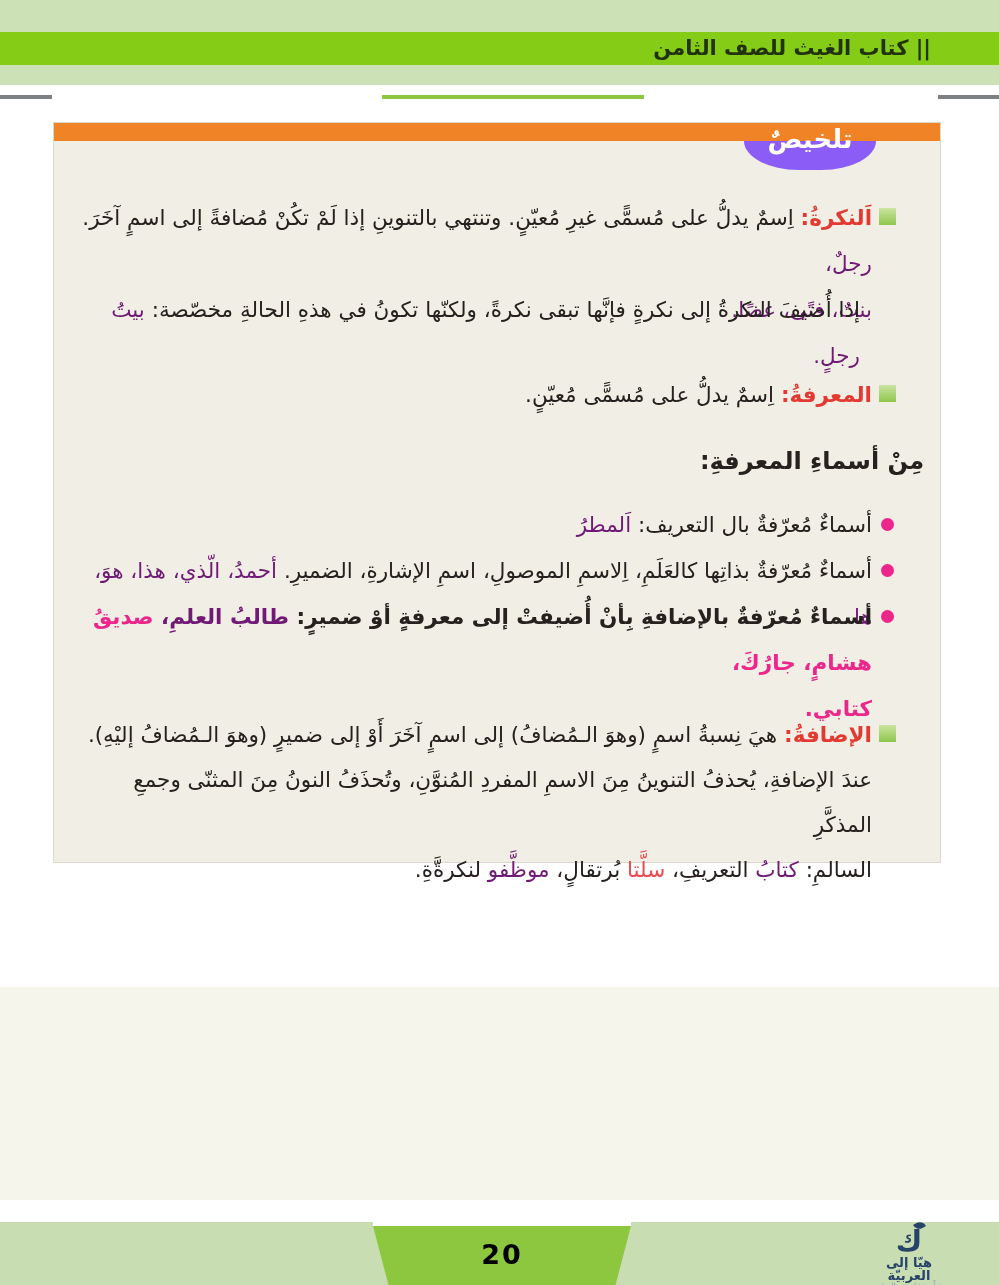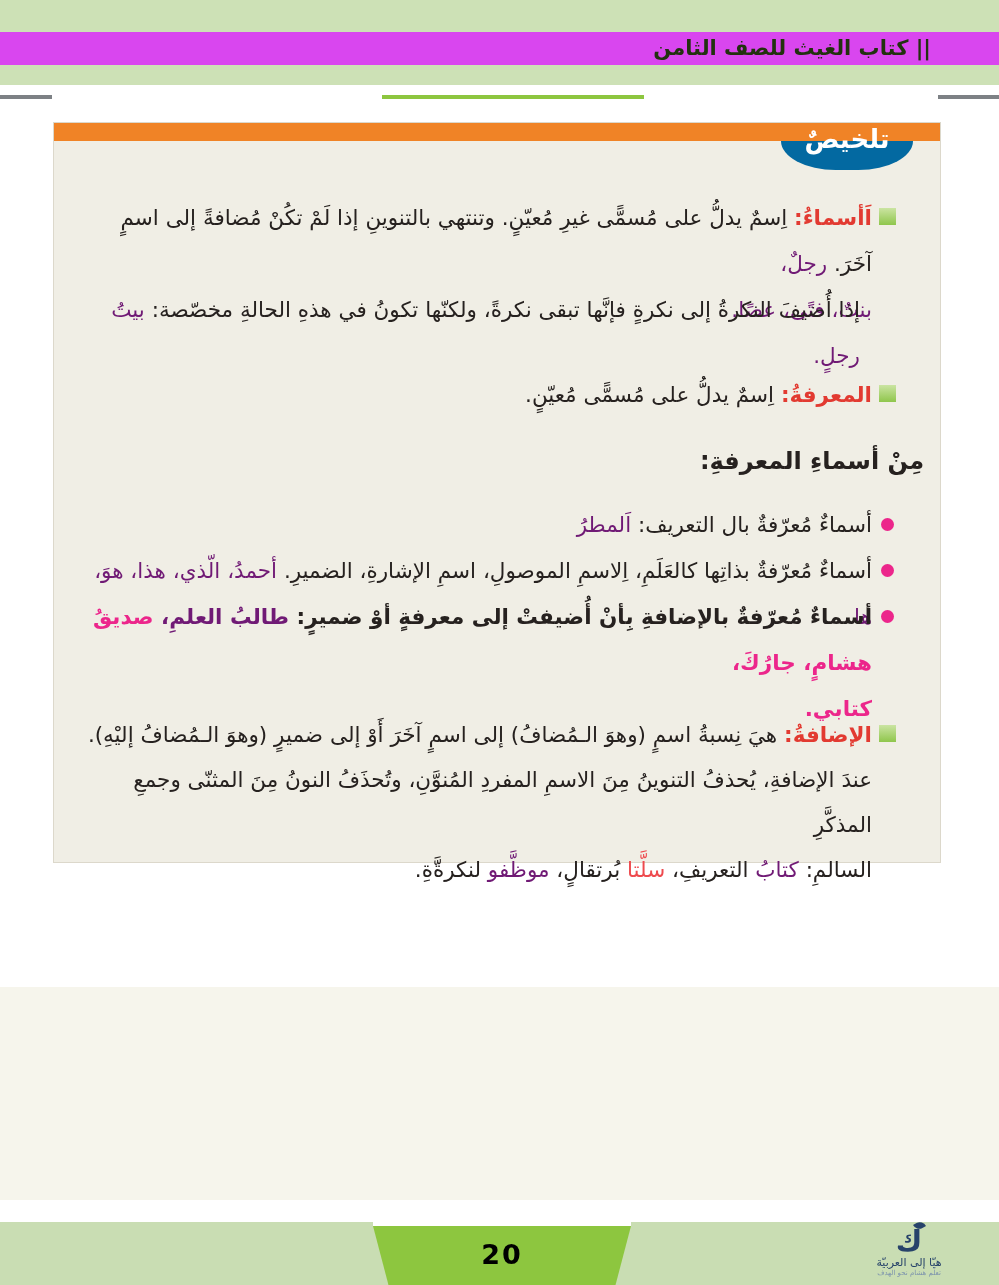--- a/index.html
+++ b/index.html
@@ -1,32 +1,32 @@
 <!DOCTYPE html>
 <html lang="ar" dir="rtl"><head>
 <meta charset="utf-8">
 <style>
   html,body{margin:0;padding:0;background:#ffffff;}
   .page{position:relative;width:999px;height:1285px;background:#ffffff;overflow:hidden;
         font-family:"DejaVu Sans",sans-serif;direction:rtl;}
   
   .strip-top{position:absolute;left:0;top:0;width:999px;height:32px;background:#cde1b6;}
-  .band{position:absolute;left:0;top:32px;width:999px;height:33px;background:#d946ef;}
+  .band{position:absolute;left:0;top:32px;width:999px;height:33px;background:#84cc16;}
   .band-title{position:absolute;right:68px;top:0;height:33px;line-height:33px;
               font-size:21px;font-weight:bold;color:#22320f;direction:rtl;}
   .strip-bottom{position:absolute;left:0;top:65px;width:999px;height:20px;background:#cde1b6;}
   .seg{position:absolute;top:95px;height:4px;}
   .seg-gray-l{left:0;width:52px;background:#7d8185;}
   .seg-green{left:382px;width:262px;background:#8dc63f;}
   .seg-gray-r{left:938px;width:61px;background:#7d8185;}
   
   .box{position:absolute;left:53px;top:122px;width:888px;height:741px;
        background:#f0eee5;border:1px solid #dcd8cb;box-sizing:border-box;}
   .box-bar{position:absolute;left:0;top:0;width:100%;height:18px;background:#f08326;}
-  .tab{position:absolute;top:18px;left:727px;width:132px;height:29px;background:#0369a1;
+  .tab{position:absolute;top:18px;left:690px;width:132px;height:29px;background:#8b5cf6;
        border-radius:0 0 64px 64px / 0 0 34px 34px;}
   .tab-label{position:absolute;left:0;top:-17px;width:100%;text-align:center;
              color:#ffffff;font-size:26px;font-weight:bold;}
   .para{position:absolute;right:68px;left:28px;direction:rtl;text-align:right;
         font-size:21.5px;line-height:46px;color:#26211f;}
   .p-nakirah{top:72px;}
   .p-note{top:164px;padding-right:12px;text-align:right;}
   .p-marifah{top:249px;}
   .p-heading{top:315px;right:16px;font-weight:bold;font-size:24px;}
   .p-item1{top:379px;text-align:right;}
@@ -48,21 +48,21 @@
   .trap{position:absolute;left:373px;top:1226px;width:258px;height:59px;background:#8dc63f;
         clip-path:polygon(0 0,100% 0,94% 100%,6% 100%);}
   .pagenum{position:absolute;left:0;top:13px;width:100%;text-align:center;
            font-size:27px;font-weight:bold;color:#000000;letter-spacing:2px;direction:ltr;}
   .logo{position:absolute;left:945px;top:1226px;width:80px;margin-left:-80px;
         text-align:center;color:#27436a;}
   .logo{left:auto;right:50px;margin:0;}
   .logo-glyph{position:relative;font-size:29px;line-height:30px;font-weight:bold;color:#27436a;}
   .leaf{position:absolute;right:24px;top:-4px;width:11px;height:7px;background:#27436a;
         border-radius:0 9px 0 9px;transform:rotate(-28deg);}
-  .logo-title{font-size:11px;font-weight:normal;line-height:13px;color:#27436a;}
+  .logo-title{font-size:13px;font-weight:bold;line-height:13px;color:#27436a;}
   .logo-sub{font-size:7px;line-height:9px;color:#7c93ad;}
 </style>
 </head>
 <body>
 
 <div class="page">
 
   <div class="strip-top"></div>
   <div class="band">
     <div class="band-title">|| كتاب الغيث للصف الثامن</div>
@@ -73,21 +73,21 @@
   <div class="seg seg-gray-r"></div>
 
   <div class="box">
     <div class="box-bar"></div>
     <div class="tab">
       <div class="tab-label">تلخيصٌ</div>
     </div>
 
     <div class="para p-nakirah">
       <span class="sq"></span>
-      <span class="red">اَأسماءُ:</span><span> اِسمٌ يدلُّ على مُسمًّى غيرِ مُعيّنٍ. وتنتهي بالتنوينِ إذا لَمْ تكُنْ مُضافةً إلى اسمٍ آخَرَ. </span><span class="blue">رجلٌ،</span><br>
+      <span class="red">اَلنكرةُ:</span><span> اِسمٌ يدلُّ على مُسمًّى غيرِ مُعيّنٍ. وتنتهي بالتنوينِ إذا لَمْ تكُنْ مُضافةً إلى اسمٍ آخَرَ. </span><span class="blue">رجلٌ،</span><br>
       <span class="blue">بنتٌ، فتًى، عصًا.</span>
     </div>
 
     <div class="para p-note">
       <span>إذا أُضيفَ النكرةُ إلى نكرةٍ فإنَّها تبقى نكرةً، ولكنّها تكونُ في هذهِ الحالةِ مخصّصة: </span><span class="blue">بيتُ رجلٍ.</span>
     </div>
 
     <div class="para p-marifah">
       <span class="sq"></span>
       <span class="red">المعرفةُ:</span><span> اِسمٌ يدلُّ على مُسمًّى مُعيّنٍ.</span>

